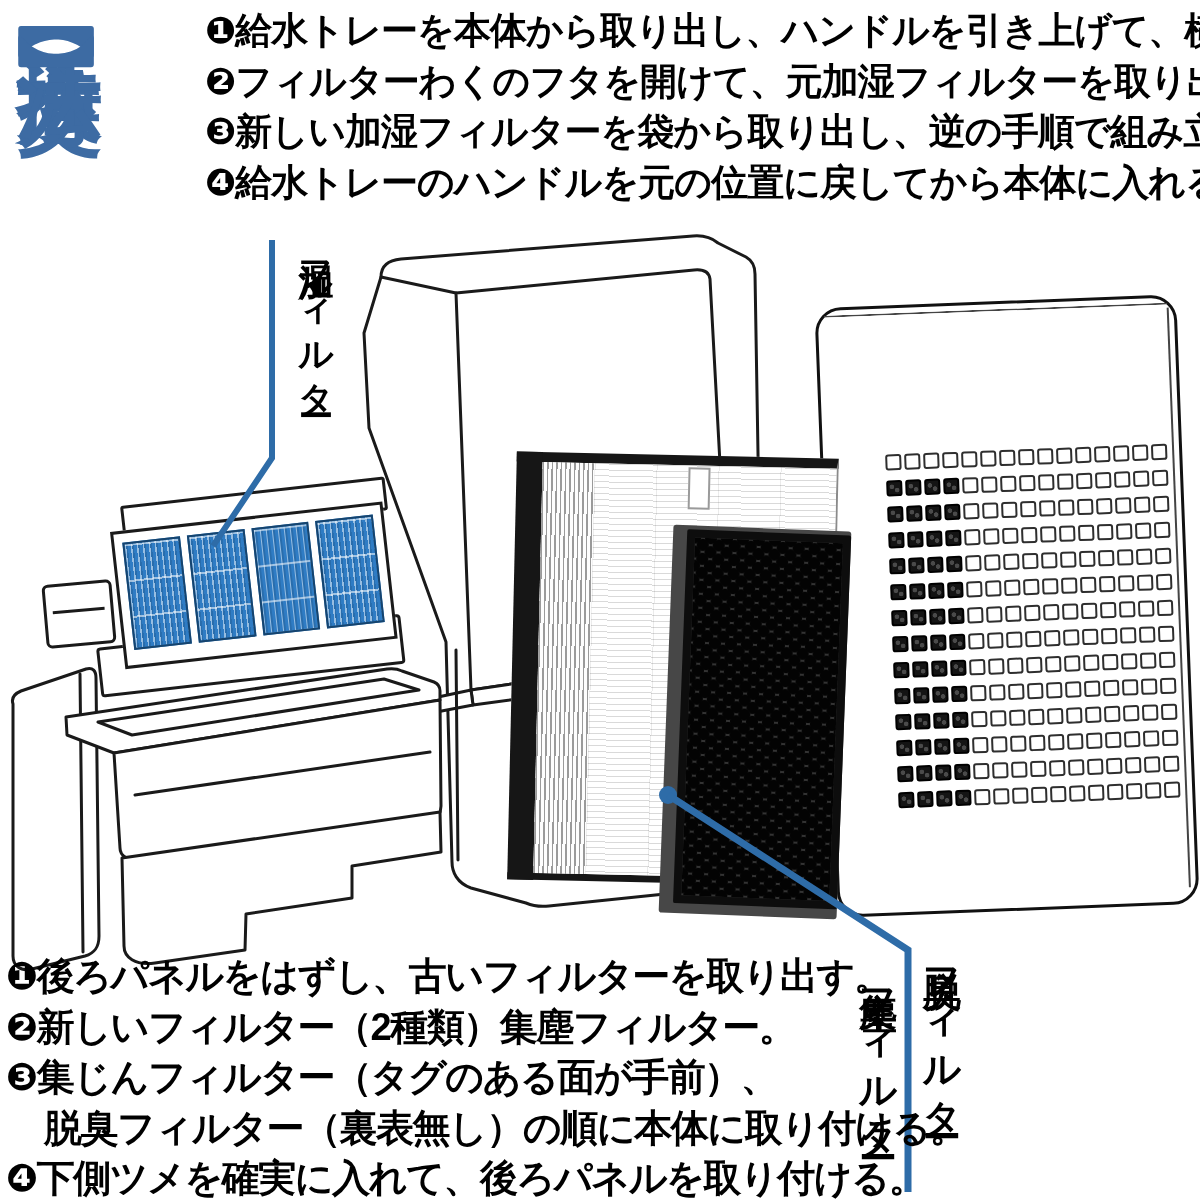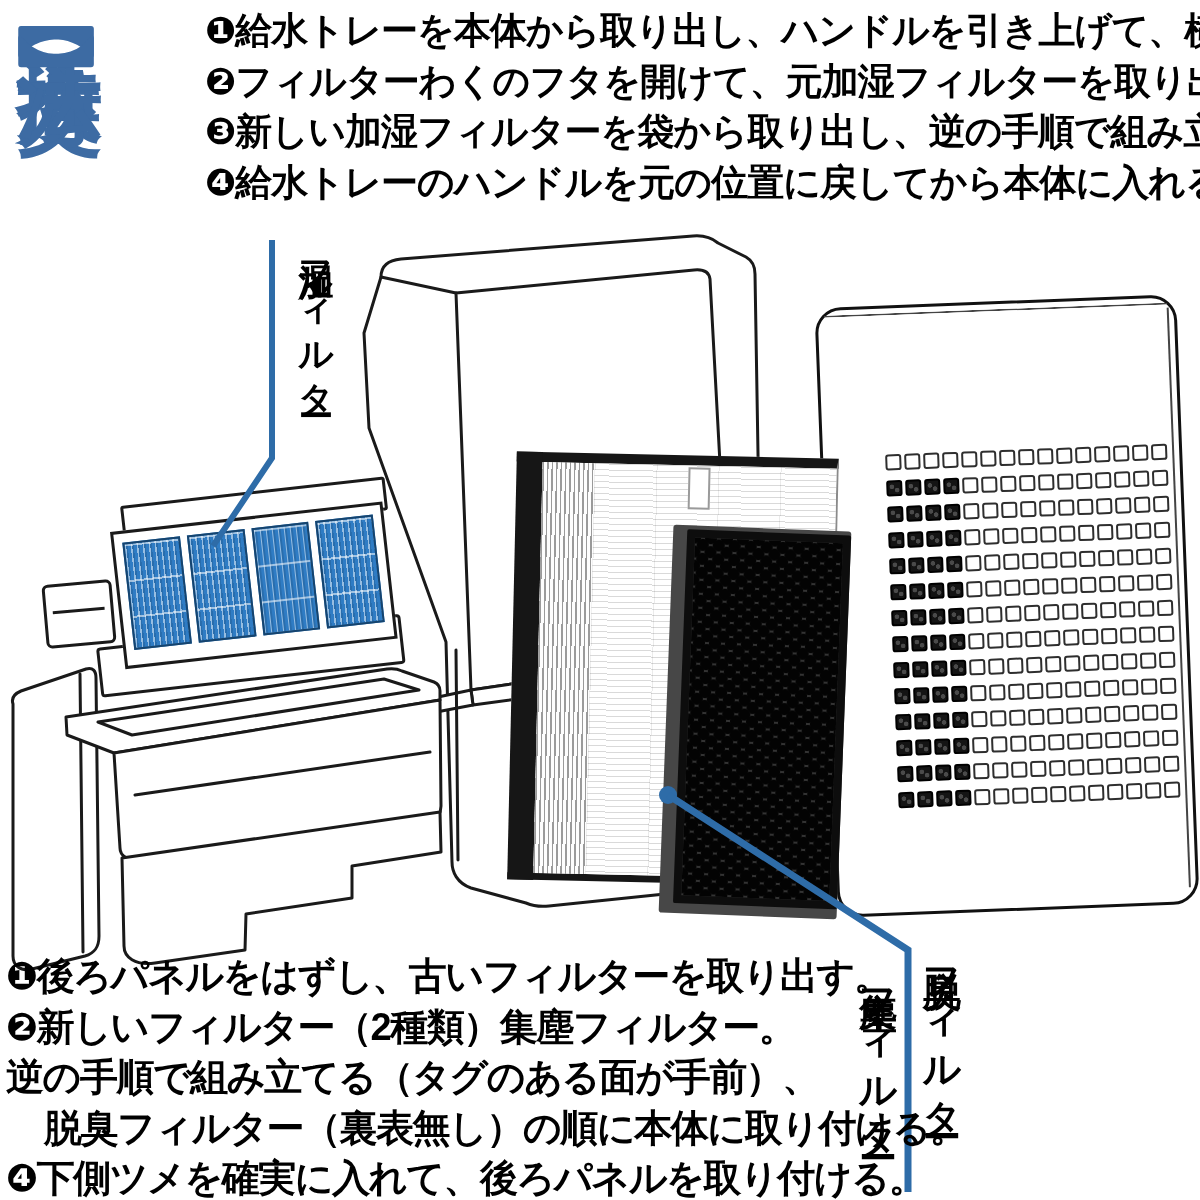--- a/index.html
+++ b/index.html
@@ -408,21 +408,21 @@
   <div class="steps-top">
     <div class="step-line">❶給水トレーを本体から取り出し、ハンドルを引き上げて、横に倒す。</div>
     <div class="step-line">❷フィルターわくのフタを開けて、元加湿フィルターを取り出す。</div>
     <div class="step-line">❸新しい加湿フィルターを袋から取り出し、逆の手順で組み立てる。</div>
     <div class="step-line">❹給水トレーのハンドルを元の位置に戻してから本体に入れる</div>
   </div>
 
   <div class="steps-bottom">
     <div class="step-line">❶後ろパネルをはずし、古いフィルターを取り出す。</div>
     <div class="step-line">❷新しいフィルター（2種類）集塵フィルター。</div>
-    <div class="step-line">逆の手順で組み立てる（タグのある面が手前）、</div>
+    <div class="step-line">❸集じんフィルター（タグのある面が手前）、</div>
     <div class="step-line indent">脱臭フィルター（裏表無し）の順に本体に取り付ける。</div>
     <div class="step-line">❹下側ツメを確実に入れて、後ろパネルを取り付ける。</div>
   </div>
 
   <div class="v-label label-humid">加湿フィルター</div>
   <div class="v-label label-dust">集塵フィルター</div>
   <div class="v-label label-deodor">脱臭フィルター</div>
 
 </div>
 

